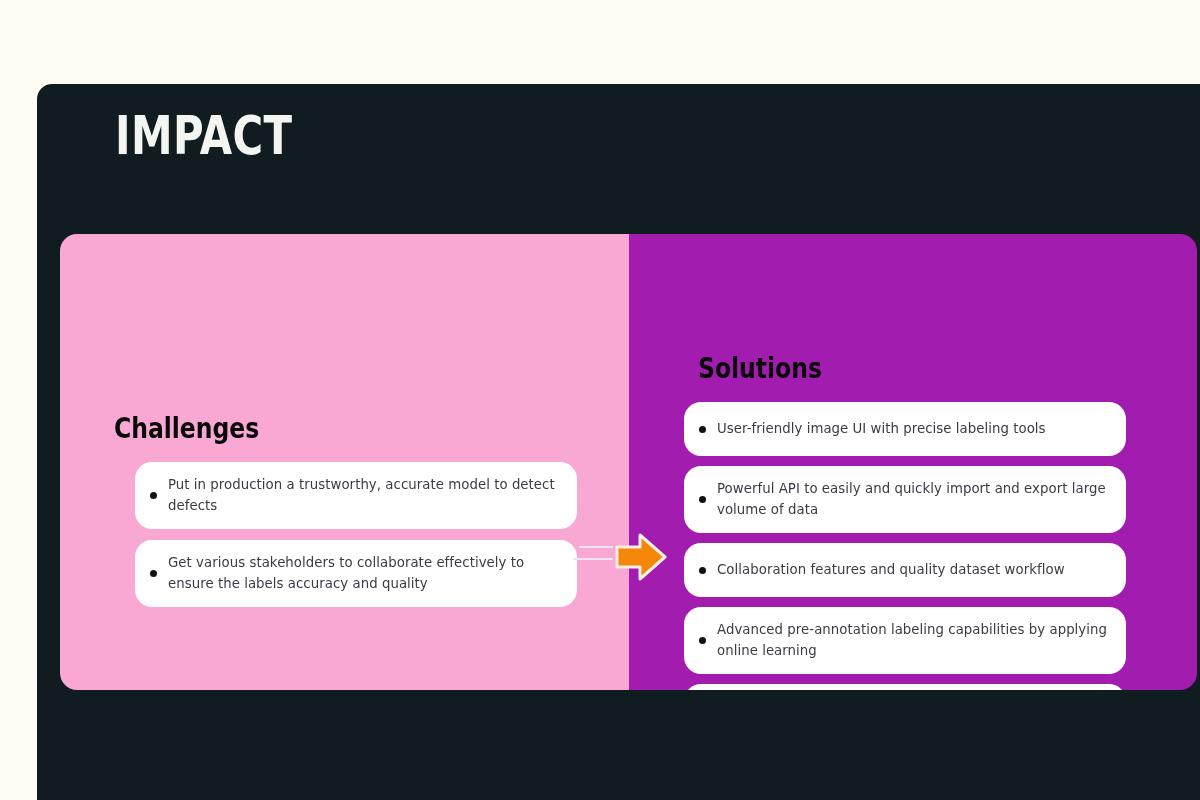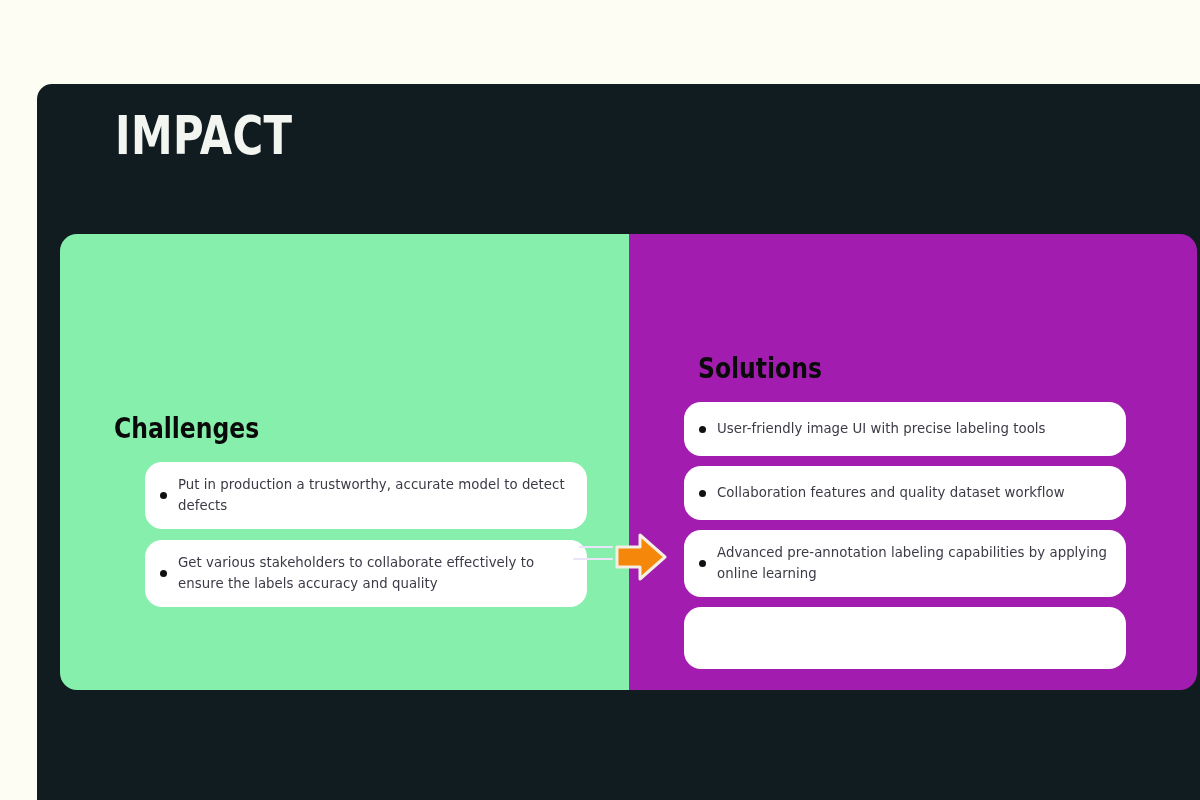--- a/index.html
+++ b/index.html
@@ -46,21 +46,21 @@
     top: 150px;
     width: 1137px;
     height: 456px;
     border-radius: 17px;
     overflow: hidden;
     display: flex;
   }
 
   .panel-left {
     width: 569px;
-    background: #86efac;
+    background: #f9a8d4;
     position: relative;
     box-sizing: border-box;
   }
 
   .panel-right {
     flex: 1;
     background: #a21caf;
     position: relative;
     box-sizing: border-box;
   }
@@ -78,21 +78,21 @@
   }
   .heading-challenges { left: 54px; top: 180px; }
   .heading-solutions  { left: 69px; top: 120px; }
 
   .card-list {
     position: absolute;
     display: flex;
     flex-direction: column;
   }
   .list-challenges {
-    left: 85px;
+    left: 75px;
     top: 228px;
     width: 442px;
     gap: 11px;
   }
   .list-solutions {
     left: 55px;
     top: 168px;
     width: 442px;
     gap: 10px;
     justify-content: space-between;
@@ -176,20 +176,24 @@
     </div>
 
     <div class="panel-right">
       <div class="panel-heading heading-solutions">Solutions</div>
 
       <div class="card-list list-solutions">
         <div class="card">
           <span class="bullet"></span>
           <span class="card-text">User-friendly image UI with precise labeling tools</span>
         </div>
+        <div class="card two-line">
+          <span class="bullet"></span>
+          <span class="card-text">Powerful API to easily and quickly import and export large volume of data</span>
+        </div>
         <div class="card">
           <span class="bullet"></span>
           <span class="card-text">Collaboration features and quality dataset workflow</span>
         </div>
         <div class="card two-line">
           <span class="bullet"></span>
           <span class="card-text">Advanced pre-annotation labeling capabilities by applying online learning</span>
         </div>
         <div class="card two-line">
           

